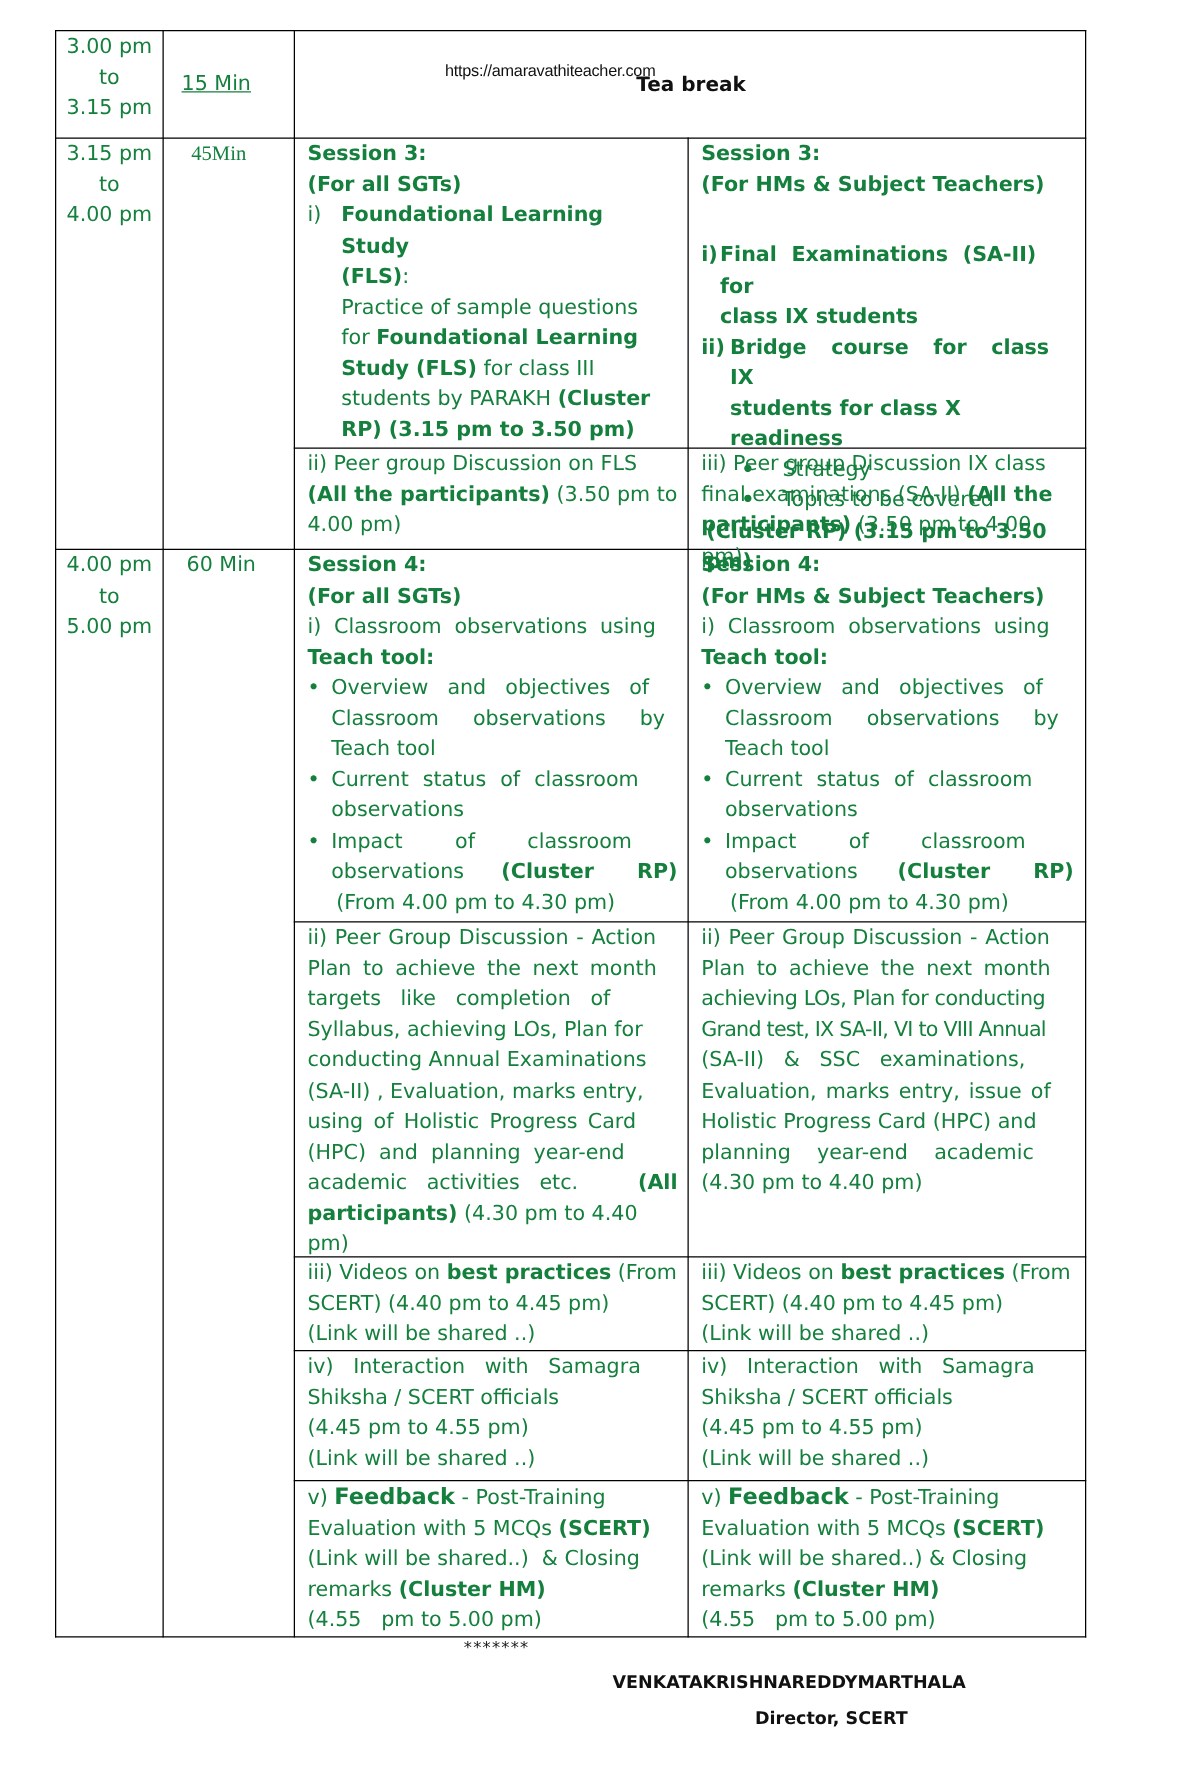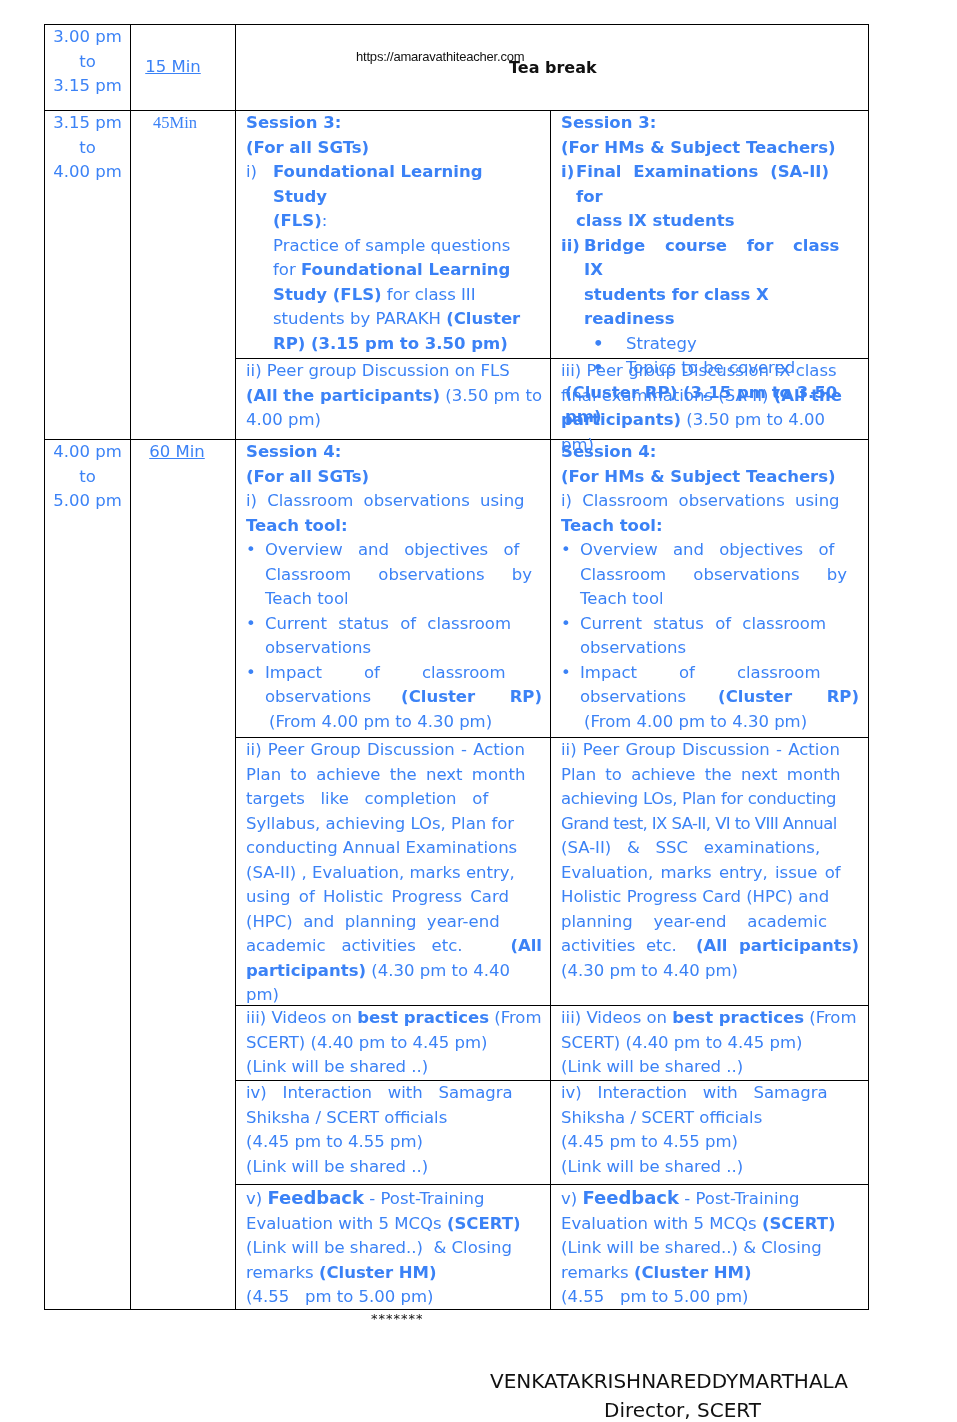--- a/index.html
+++ b/index.html
@@ -1,34 +1,34 @@
 <!DOCTYPE html>
 <html><head>
 <meta charset="utf-8">
 <style>
   html, body { margin:0; padding:0; background:#ffffff; }
   body { width:957px; height:1422px; position:relative; overflow:hidden;
          font-family:"DejaVu Sans", sans-serif; color:#111; }
   .ln { position:absolute; background:#000; }
   .h { height:1px; }
   .v { width:1px; }
-  .cell { position:absolute; font-size:16.5px; line-height:24.5px; color:#3b82f6; }
+  .cell { position:absolute; font-size:16.5px; line-height:24.5px; color:#15803d; }
   .center { text-align:center; }
   .b { font-weight:bold; }
   .row { display:block; }
   .blt { position:relative; padding-left:19px; }
   .blt:before { content:"\2022"; position:absolute; left:0; top:0; }
   .blt2 { position:relative; padding-left:65px; }
   .blt2:before { content:"\2022"; position:absolute; left:32px; top:0; font-weight:bold; }
   .num { position:absolute; left:0; }
   .watermark { position:absolute; left:356px; top:49px; font-family:"Liberation Sans", sans-serif;
                font-size:13px; color:#111; letter-spacing:-0.2px; }
   .teabreak { position:absolute; left:509px; top:58px; font-size:16px; font-weight:bold; }
   .stars { position:absolute; left:371px; top:1311px; font-size:13px; letter-spacing:1px; }
-  .sign { position:absolute; font-weight:normal; font-size:20px;margin-top:31px; }
+  .sign { position:absolute; font-weight:bold; font-size:14px; }
 </style>
 </head>
 <body>
 
 <div>
 
   <div class="ln h" style="left:44px;top:24px;width:825px;"></div>
   <div class="ln h" style="left:44px;top:110px;width:825px;"></div>
   <div class="ln h" style="left:44px;top:439px;width:825px;"></div>
   <div class="ln h" style="left:44px;top:1309px;width:825px;"></div>
@@ -80,21 +80,21 @@
   <span class="row">ii)  Peer group Discussion on FLS</span>
   <span class="row"><span class="b">(All the participants)</span><span> (3.50 pm to</span></span>
   <span class="row">4.00 pm)</span>
 </div>
 
 <div class="cell" style="left:561px;top:111px;width:298px;">
   <span class="row b">Session 3:</span>
   <span class="row b">(For HMs &amp; Subject Teachers)</span>
   <div class="b" style="position:relative;padding-left:15px;">
     <span class="num">i)</span>
-    <span class="row" style="word-spacing:6px;">Final  Examinations  (SA-II)  for</span>
+    <span class="row" style="word-spacing:6px;margin-top:32px;">Final  Examinations  (SA-II)  for</span>
     <span class="row">class IX students</span>
   </div>
   <div class="b" style="position:relative;padding-left:23px;">
     <span class="num">ii)</span>
     <span class="row" style="word-spacing:14px;">Bridge  course  for  class  IX</span>
     <span class="row">students for class X readiness</span>
   </div>
   <span class="row blt2">Strategy</span>
   <span class="row blt2">Topics to be covered</span>
   <span class="row b" style="padding-left:4px;">(Cluster RP) (3.15 pm to 3.50 pm)</span>
@@ -103,21 +103,21 @@
   <span class="row">iii) Peer group Discussion IX class</span>
   <span class="row"><span>final  examinations  (SA-II) </span><span class="b">(All the</span></span>
   <span class="row"><span class="b">participants)</span><span> (3.50 pm to 4.00 pm)</span></span>
 </div>
 
 <div class="cell center" style="left:45px;top:440px;width:85px;">
   <span class="row">4.00 pm</span>
   <span class="row">to</span>
   <span class="row">5.00 pm</span>
 </div>
-<div class="cell center" style="left:131px;top:440px;width:92px;text-decoration:underline;">60 Min</div>
+<div class="cell center" style="left:131px;top:440px;width:92px;">60 Min</div>
 
 <div class="cell" style="left:246px;top:440px;width:296px;">
   <span class="row b">Session 4:</span>
   <span class="row b">(For all SGTs)</span>
   <span class="row" style="word-spacing:5px;">i)  Classroom  observations  using</span>
   <span class="row b">Teach tool:</span>
   <div class="blt">
     <span class="row" style="word-spacing:10px;">Overview  and  objectives  of</span>
     <span class="row" style="word-spacing:22px;">Classroom  observations  by</span>
     <span class="row">Teach tool</span>
@@ -199,24 +199,20 @@
 
 <div class="cell" style="left:561px;top:738px;width:298px;">
   <span class="row" style="word-spacing:1px;">ii) Peer Group Discussion - Action</span>
   <span class="row" style="word-spacing:4px;">Plan to achieve the next month</span>
   <span class="row" style="letter-spacing:-0.3px;">achieving LOs, Plan for conducting</span>
   <span class="row" style="letter-spacing:-0.6px;">Grand test, IX SA-II, VI to VIII Annual</span>
   <span class="row" style="white-space:pre;">(SA-II)   &amp;   SSC   examinations,</span>
   <span class="row" style="word-spacing:2px;">Evaluation, marks entry, issue of</span>
   <span class="row">Holistic Progress Card (HPC) and</span>
   <span class="row" style="white-space:pre;">planning    year-end    academic</span>
-  <span class="row" style="display:flex;justify-content:space-between;">
-      <span style="white-space:pre;">activities  etc.  </span>
-      <span class="b" style="white-space:pre;">(All  participants)</span>
-    </span>
   <span class="row">(4.30 pm to 4.40 pm)</span>
 </div>
 
 <div class="cell" style="left:561px;top:1006px;width:298px;">
   <span class="row"><span>iii) Videos on </span><span class="b">best practices</span><span> (From</span></span>
   <span class="row">SCERT) (4.40 pm to 4.45 pm)</span>
   <span class="row">(Link will be shared ..)</span>
 </div>
 
 <div class="cell" style="left:561px;top:1081px;width:298px;">

